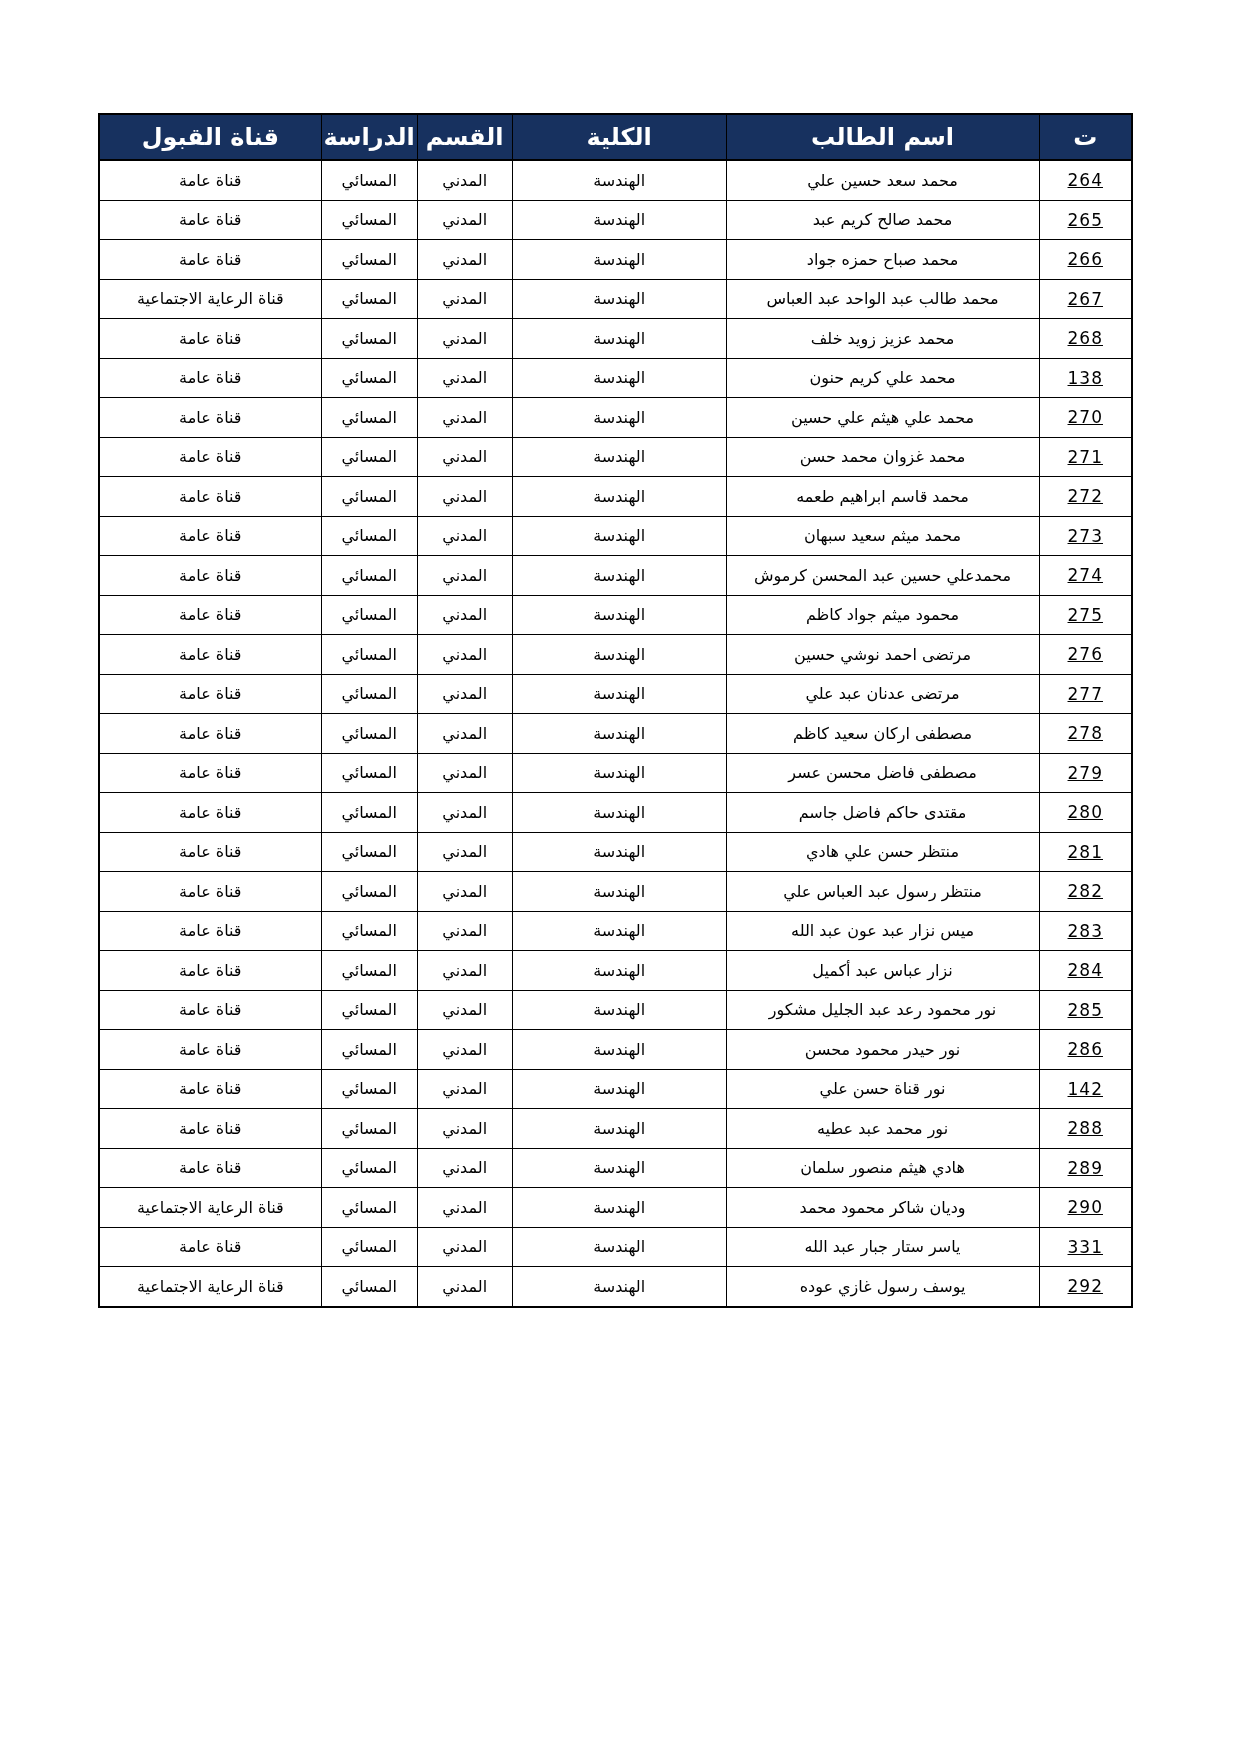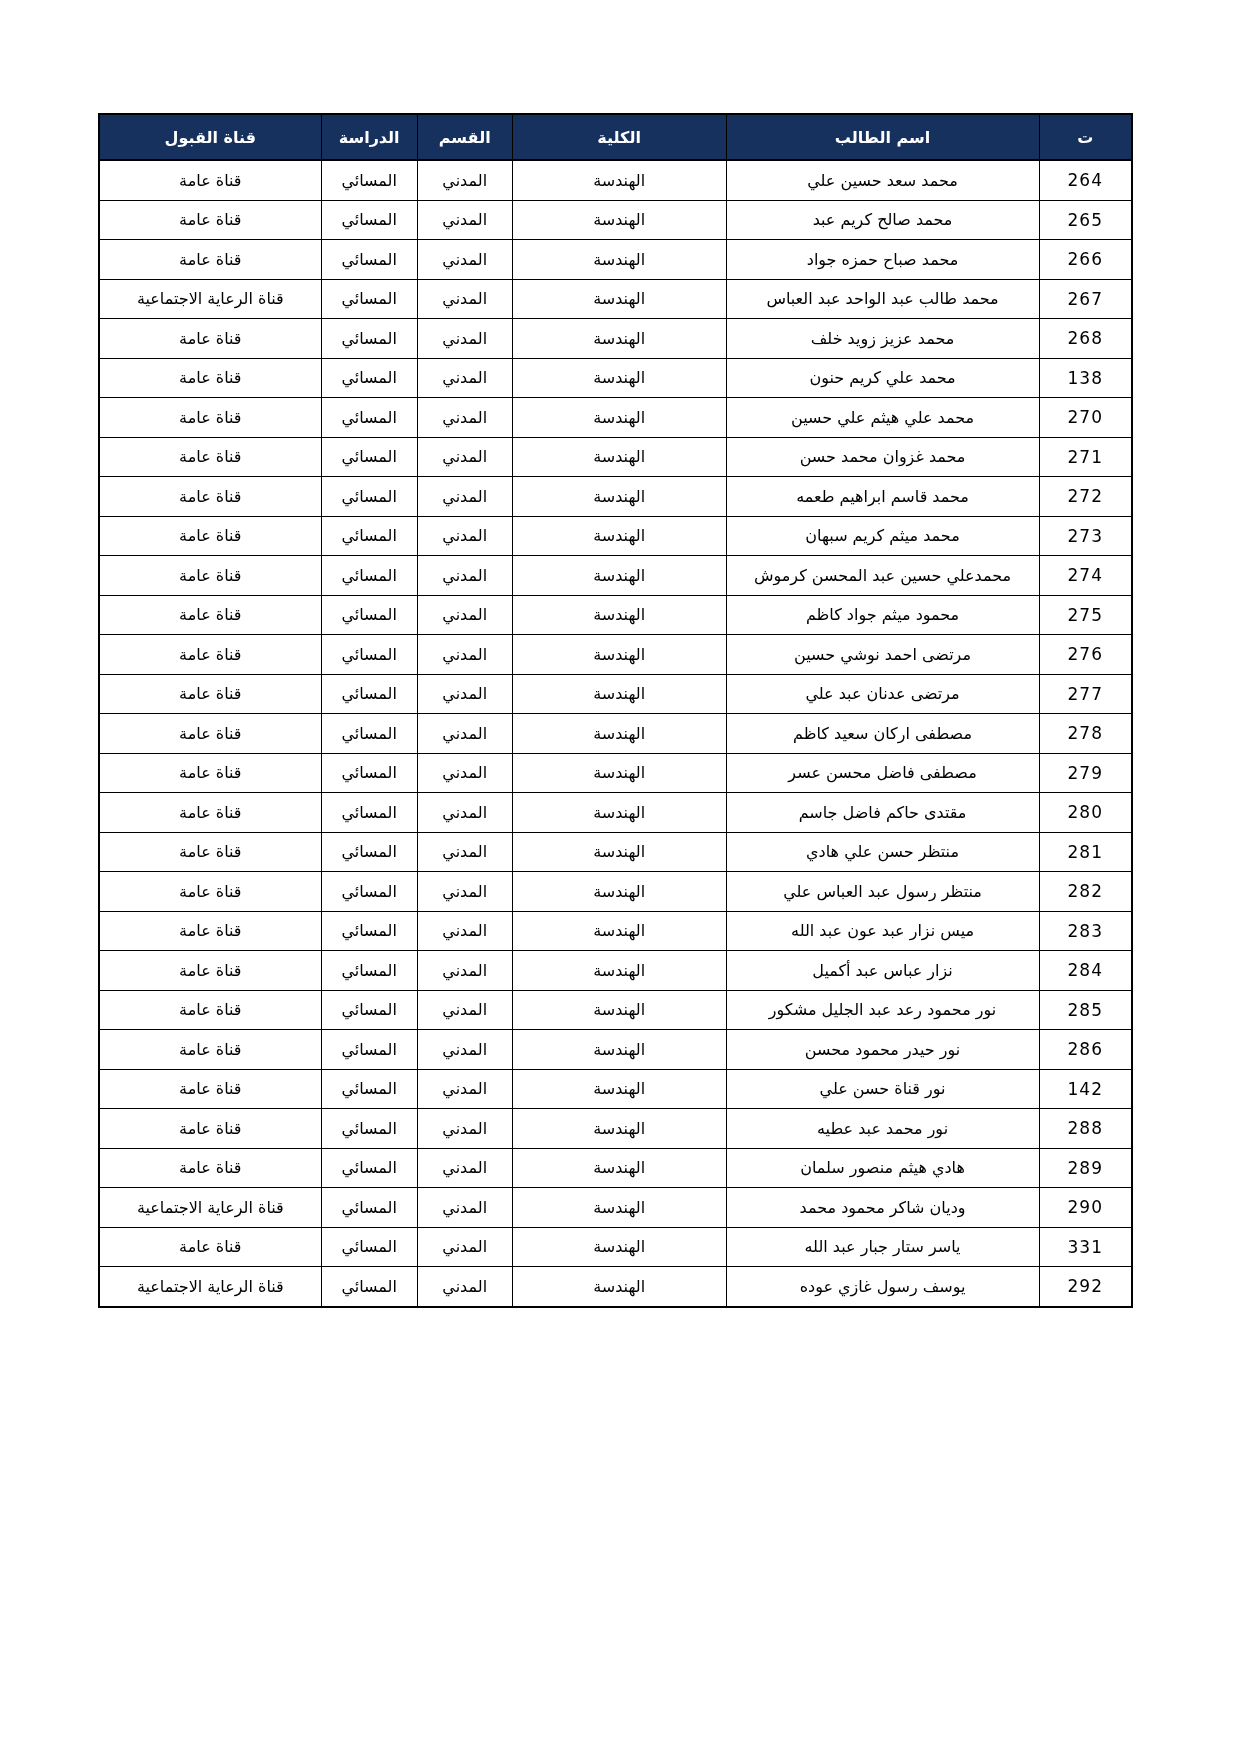--- a/index.html
+++ b/index.html
@@ -37,34 +37,35 @@
     text-align:center;
     vertical-align:middle;
     padding:0 2px;
     overflow:visible;
     white-space:nowrap;
   }
   .roster-table thead th{
     background:var(--header-bg);
     color:var(--header-text);
     font-weight:bold;
-    font-size:16px;
+    font-size:24px;
     height:44px;
     border-bottom:2px solid var(--border-color);
     border-top:2px solid var(--border-color);
   }
   .roster-table tbody td{
     color:var(--body-text);
     font-size:16px;
     height:38.5px;
     background:var(--row-bg);
   }
   .roster-table tbody td:first-child{
     font-size:17px;
     letter-spacing:1px;
+    text-decoration:underline;
   }
 </style>
 </head>
 <body>
 
 <div class="page">
   <table class="roster-table">
     <colgroup>
       <col style="width:9.0%">
       <col style="width:30.3%">
@@ -151,21 +152,21 @@
         <tr>
           <td>272</td>
           <td>محمد قاسم ابراهيم طعمه</td>
           <td>الهندسة</td>
           <td>المدني</td>
           <td>المسائي</td>
           <td>قناة عامة</td>
         </tr>
         <tr>
           <td>273</td>
-          <td>محمد ميثم كريم سبهان</td>
+          <td>محمد ميثم سعيد سبهان</td>
           <td>الهندسة</td>
           <td>المدني</td>
           <td>المسائي</td>
           <td>قناة عامة</td>
         </tr>
         <tr>
           <td>274</td>
           <td>محمدعلي حسين عبد المحسن كرموش</td>
           <td>الهندسة</td>
           <td>المدني</td>

